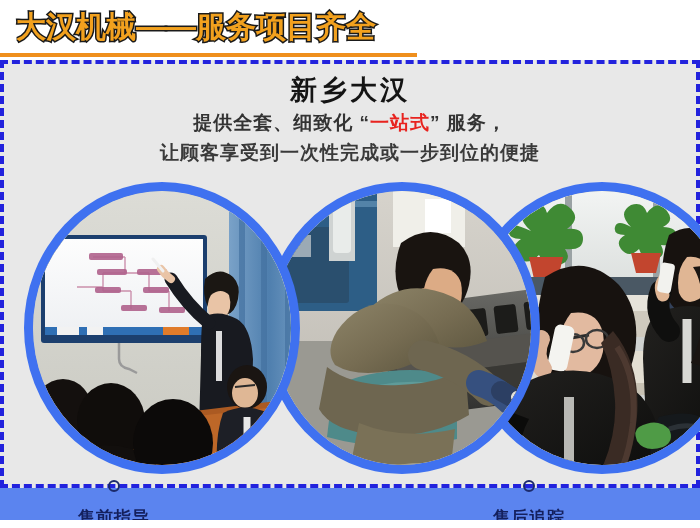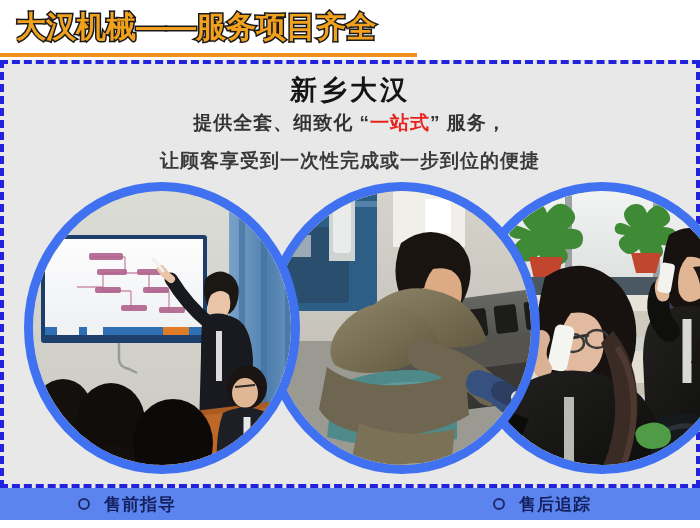--- a/index.html
+++ b/index.html
@@ -98,21 +98,21 @@
     line-height: 28px;
     margin: 0;
     padding-top: 3px;
   }
   .headline-sub2 {
     font-size: 19px;
     font-weight: bold;
     color: #3a3a3a;
     letter-spacing: 1px;
     line-height: 28px;
-    margin: 8px;
+    margin: 0;
     padding-top: 2px;
   }
   .hl-red {
     color: #e8231f;
   }
 
   
   .circles-row {
     position: absolute;
     left: 0;
@@ -156,20 +156,21 @@
   .bar-item {
     color: #14205e;
     font-size: 17px;
     font-weight: bold;
     letter-spacing: 1px;
     white-space: nowrap;
     display: flex;
     align-items: center;
     gap: 14px;
     position: absolute;
+    flex-direction: column;
   }
   #bar-item-0 { left: 78px; }
   #bar-item-1 { left: 285px; }
   #bar-item-2 { left: 493px; }
   .bar-bullet {
     display: inline-block;
     width: 12px;
     height: 12px;
     border: 2px solid #1b2a6b;
     border-radius: 50%;

